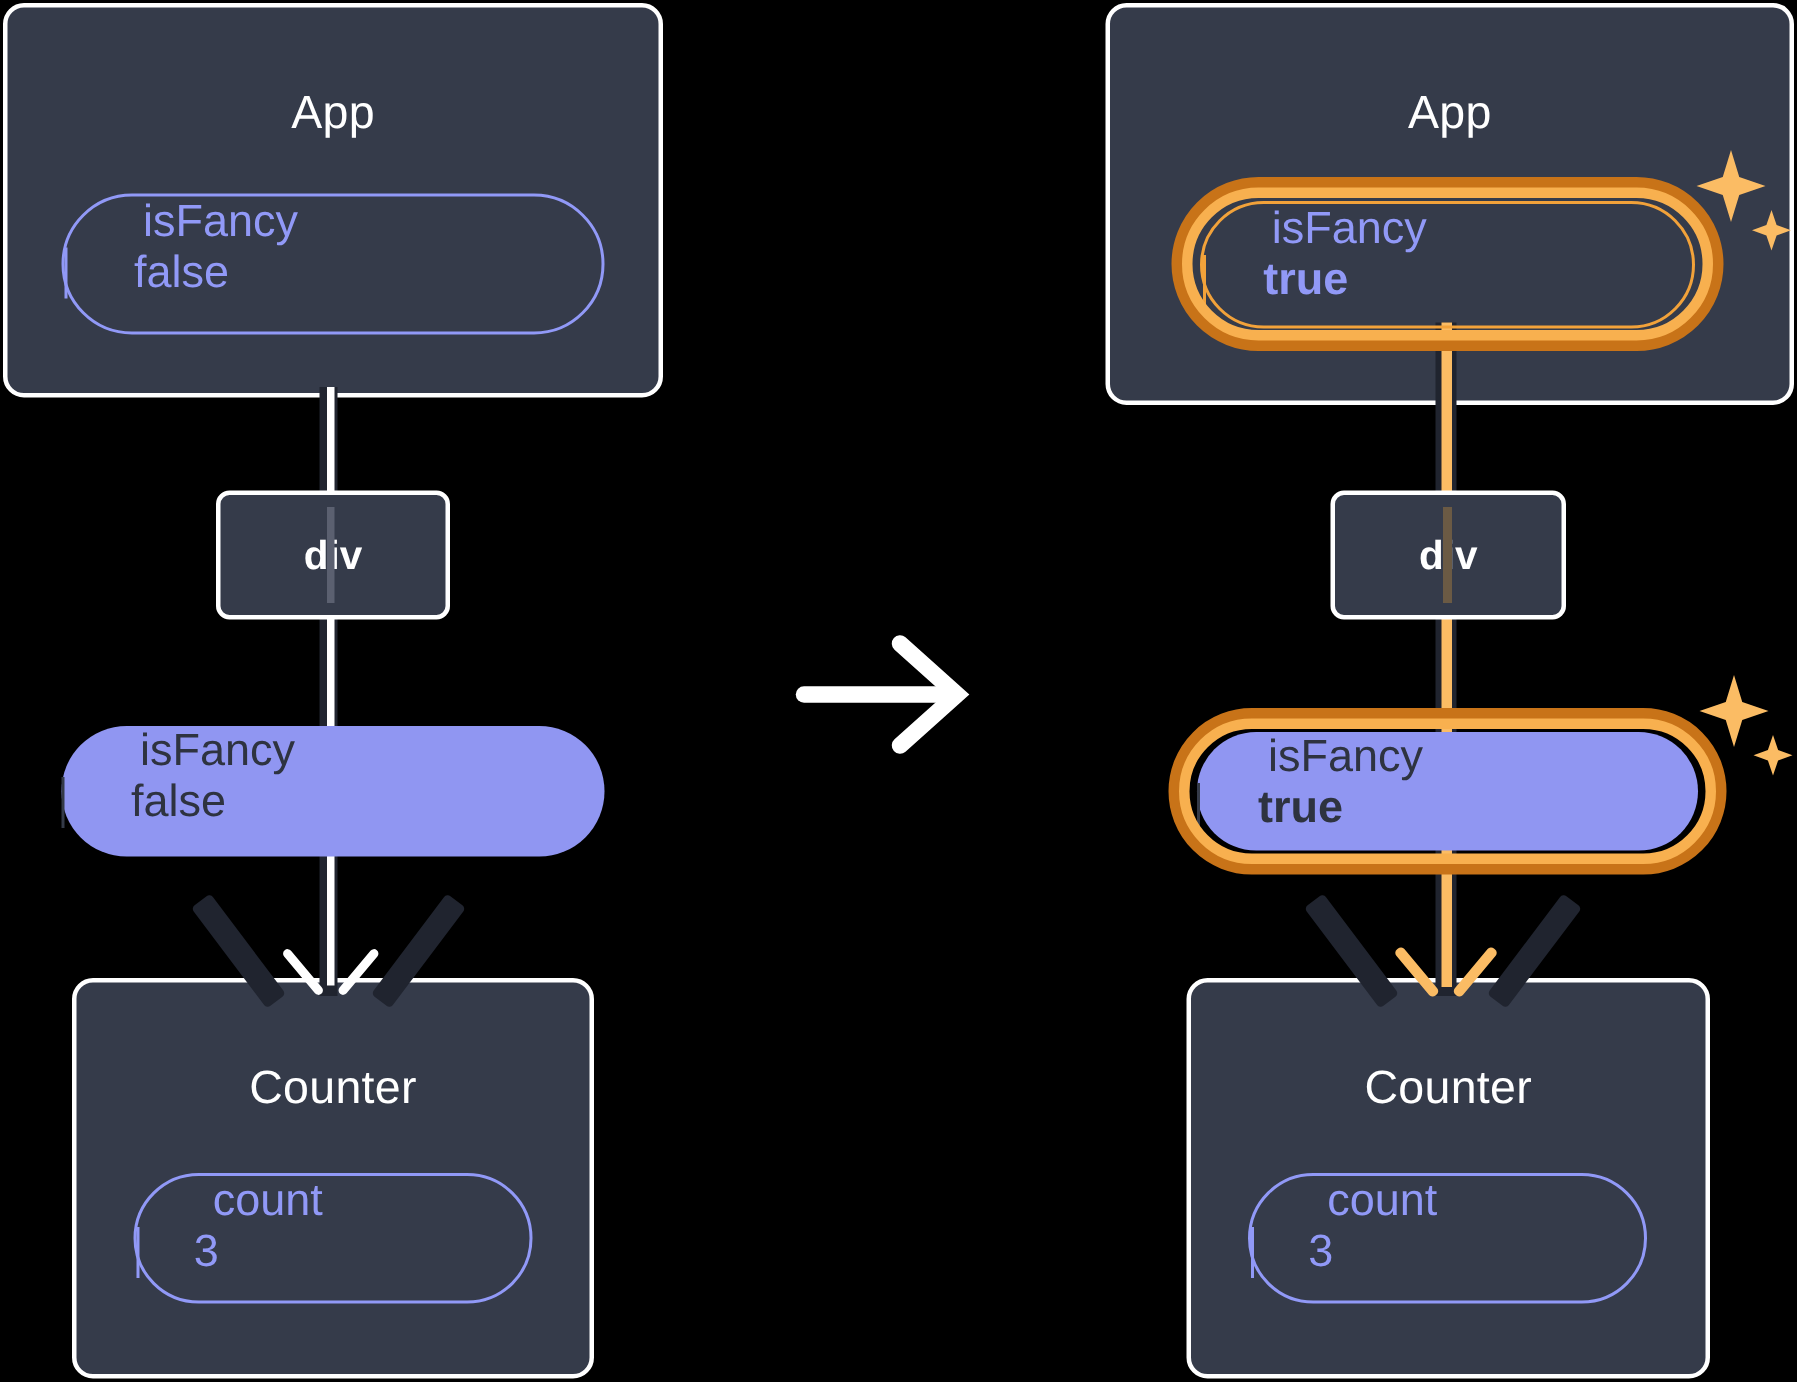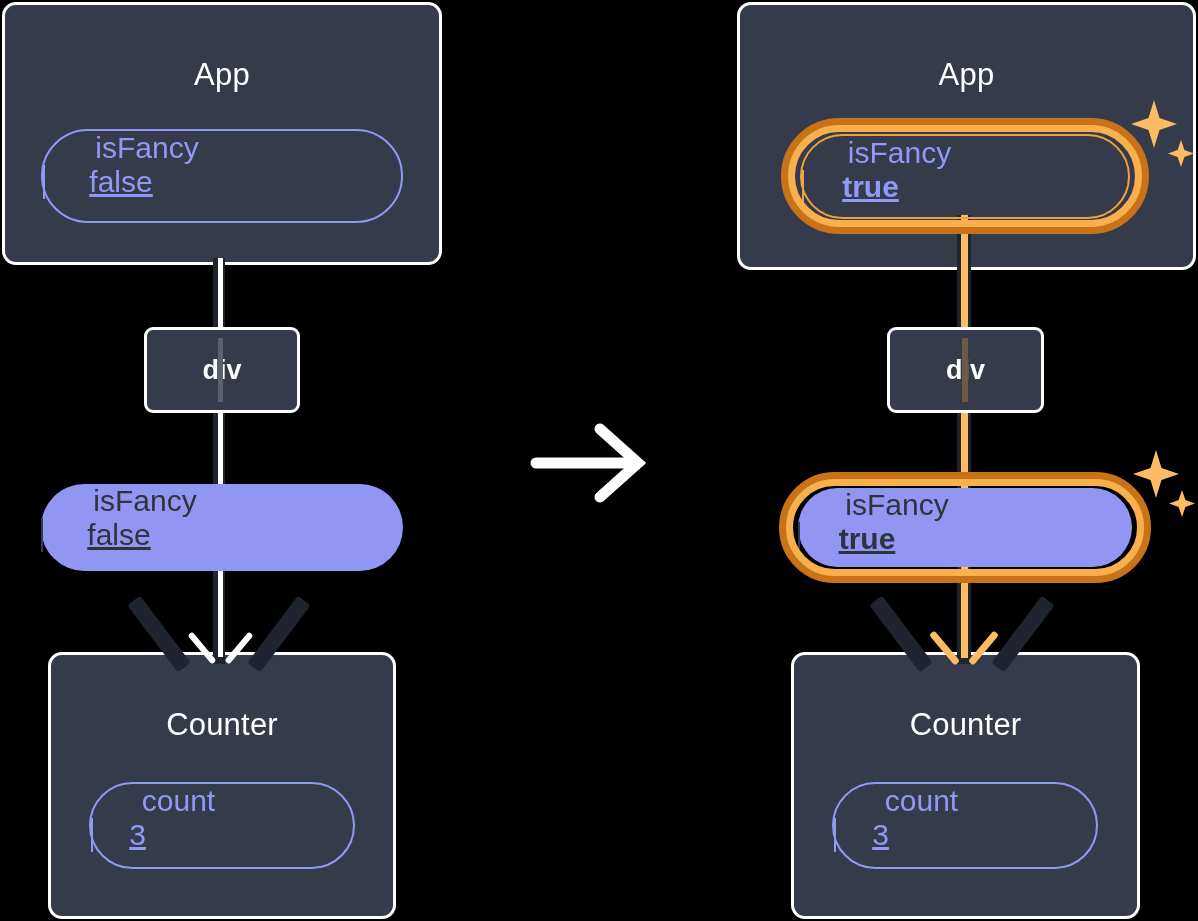--- a/index.html
+++ b/index.html
@@ -48,21 +48,21 @@
     border-radius:999px;
     z-index:7;
     flex-direction:column;
   }
   .pill .cell{
     display:flex;align-items:center;justify-content:center;
     box-sizing:border-box;
     white-space:nowrap;
   }
   .pill .cell.key{justify-content:center;}
-  .pill .cell.val{justify-content:center;text-decoration:underline;}
+  .pill .cell.val{justify-content:center;}
 
   
   .pill-outline{
     border:2px solid #9199F7;
     background:transparent;
   }
   .pill-outline .cell{color:#9199F7;font-size:30px;}
   .pill-outline .cell.val{border-left:2px solid #9199F7;}
 
   

